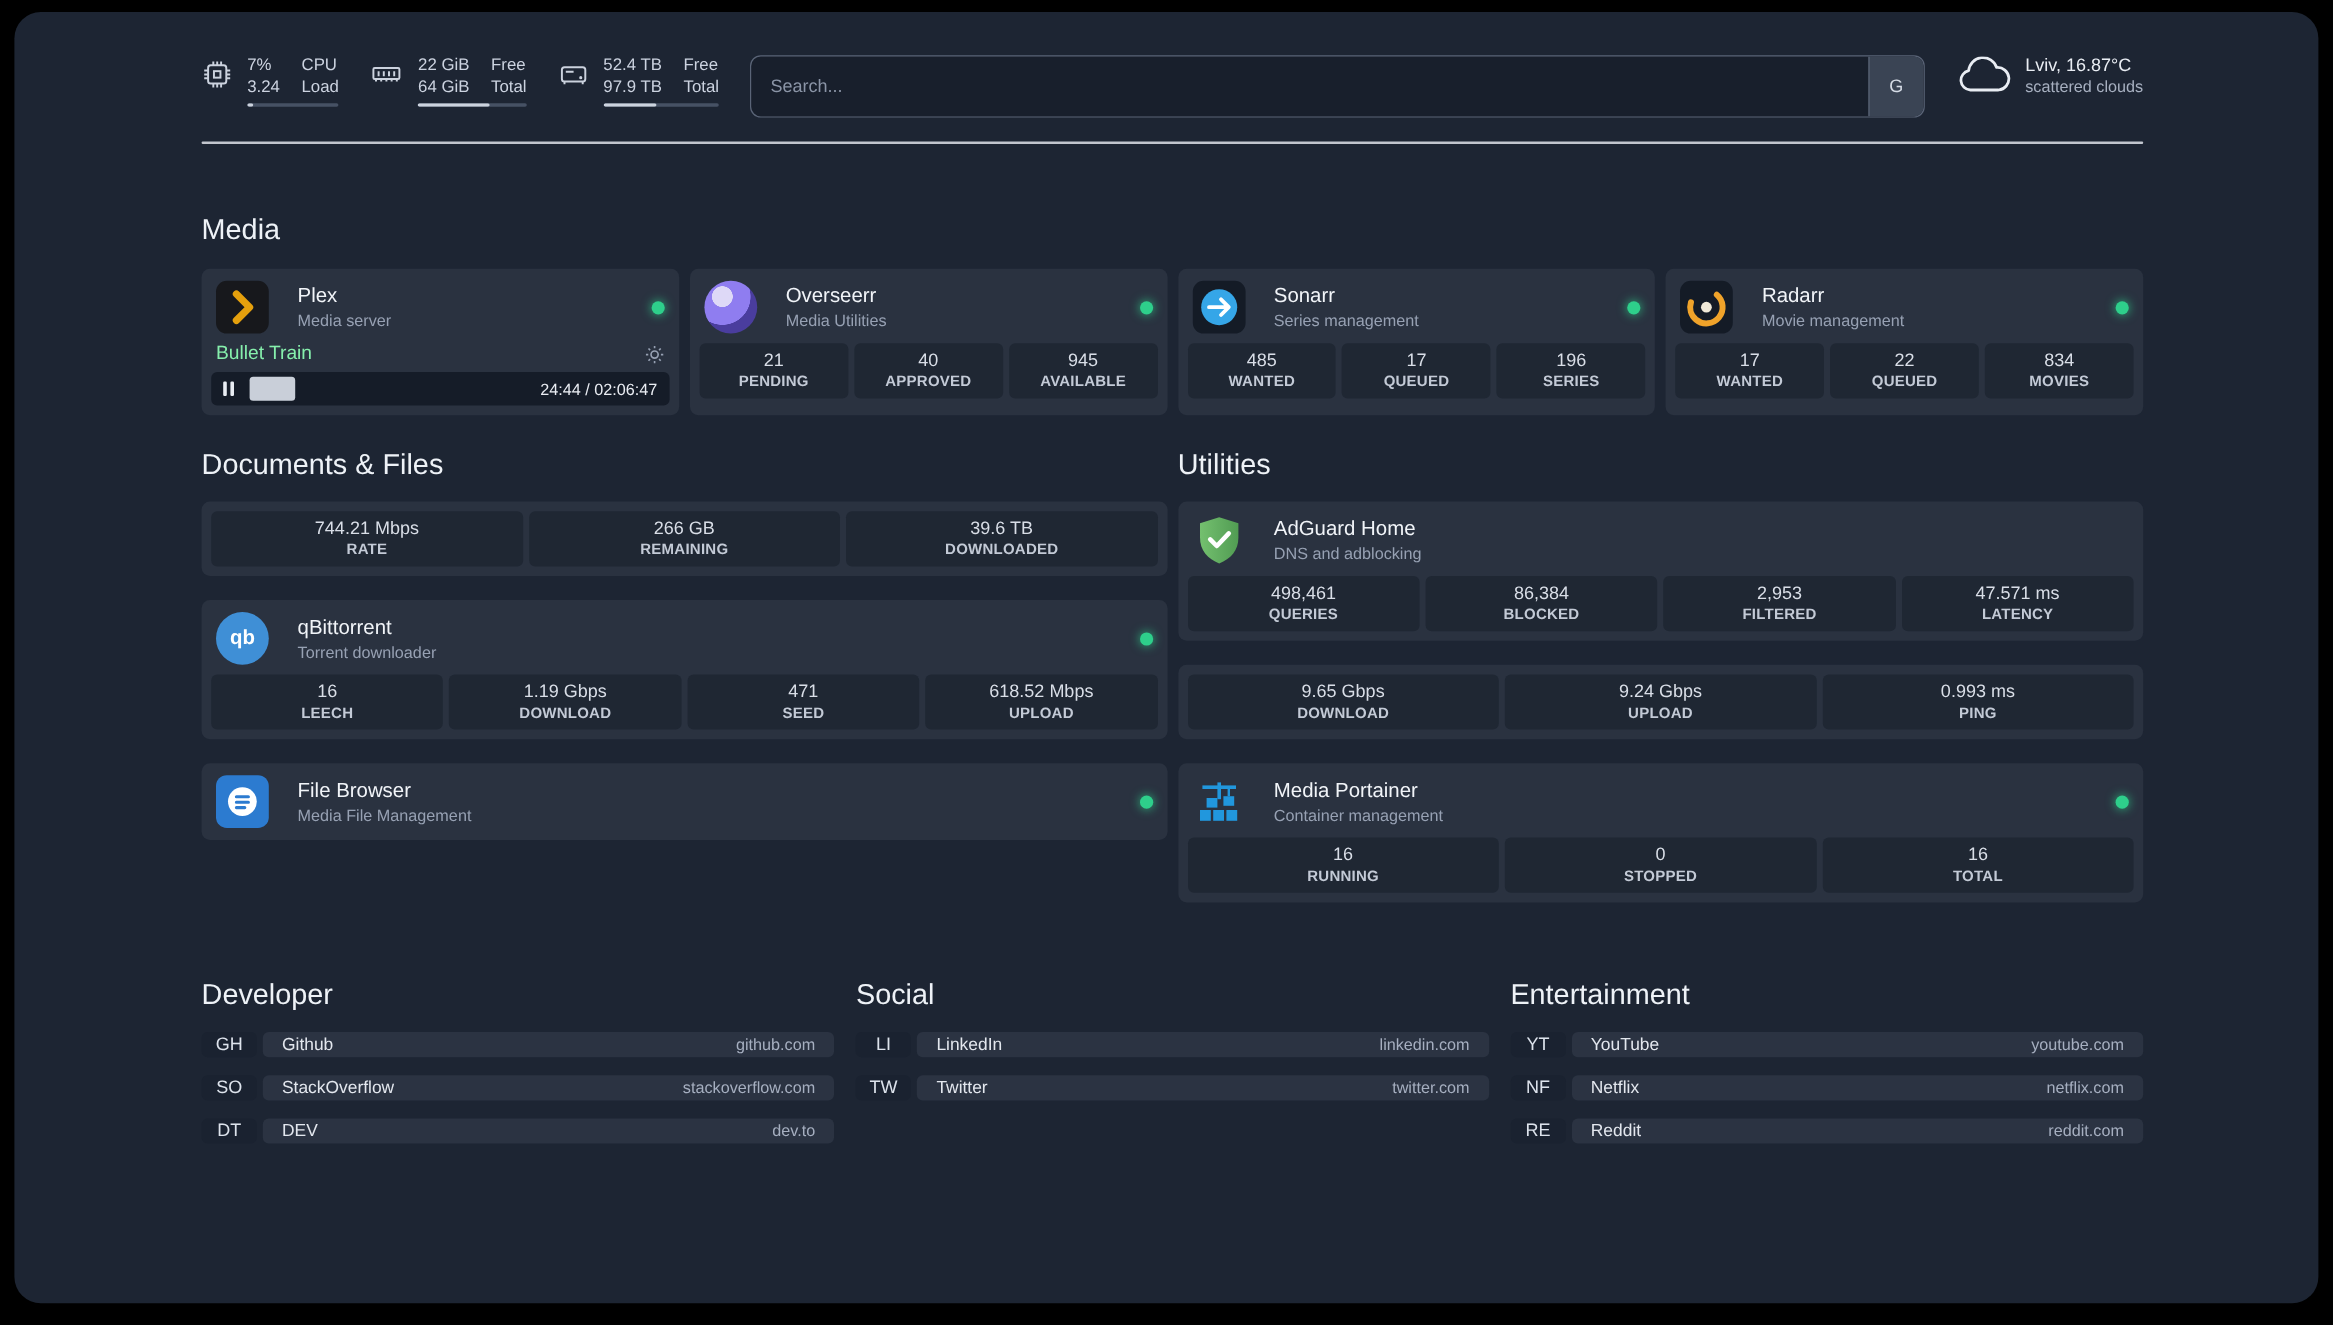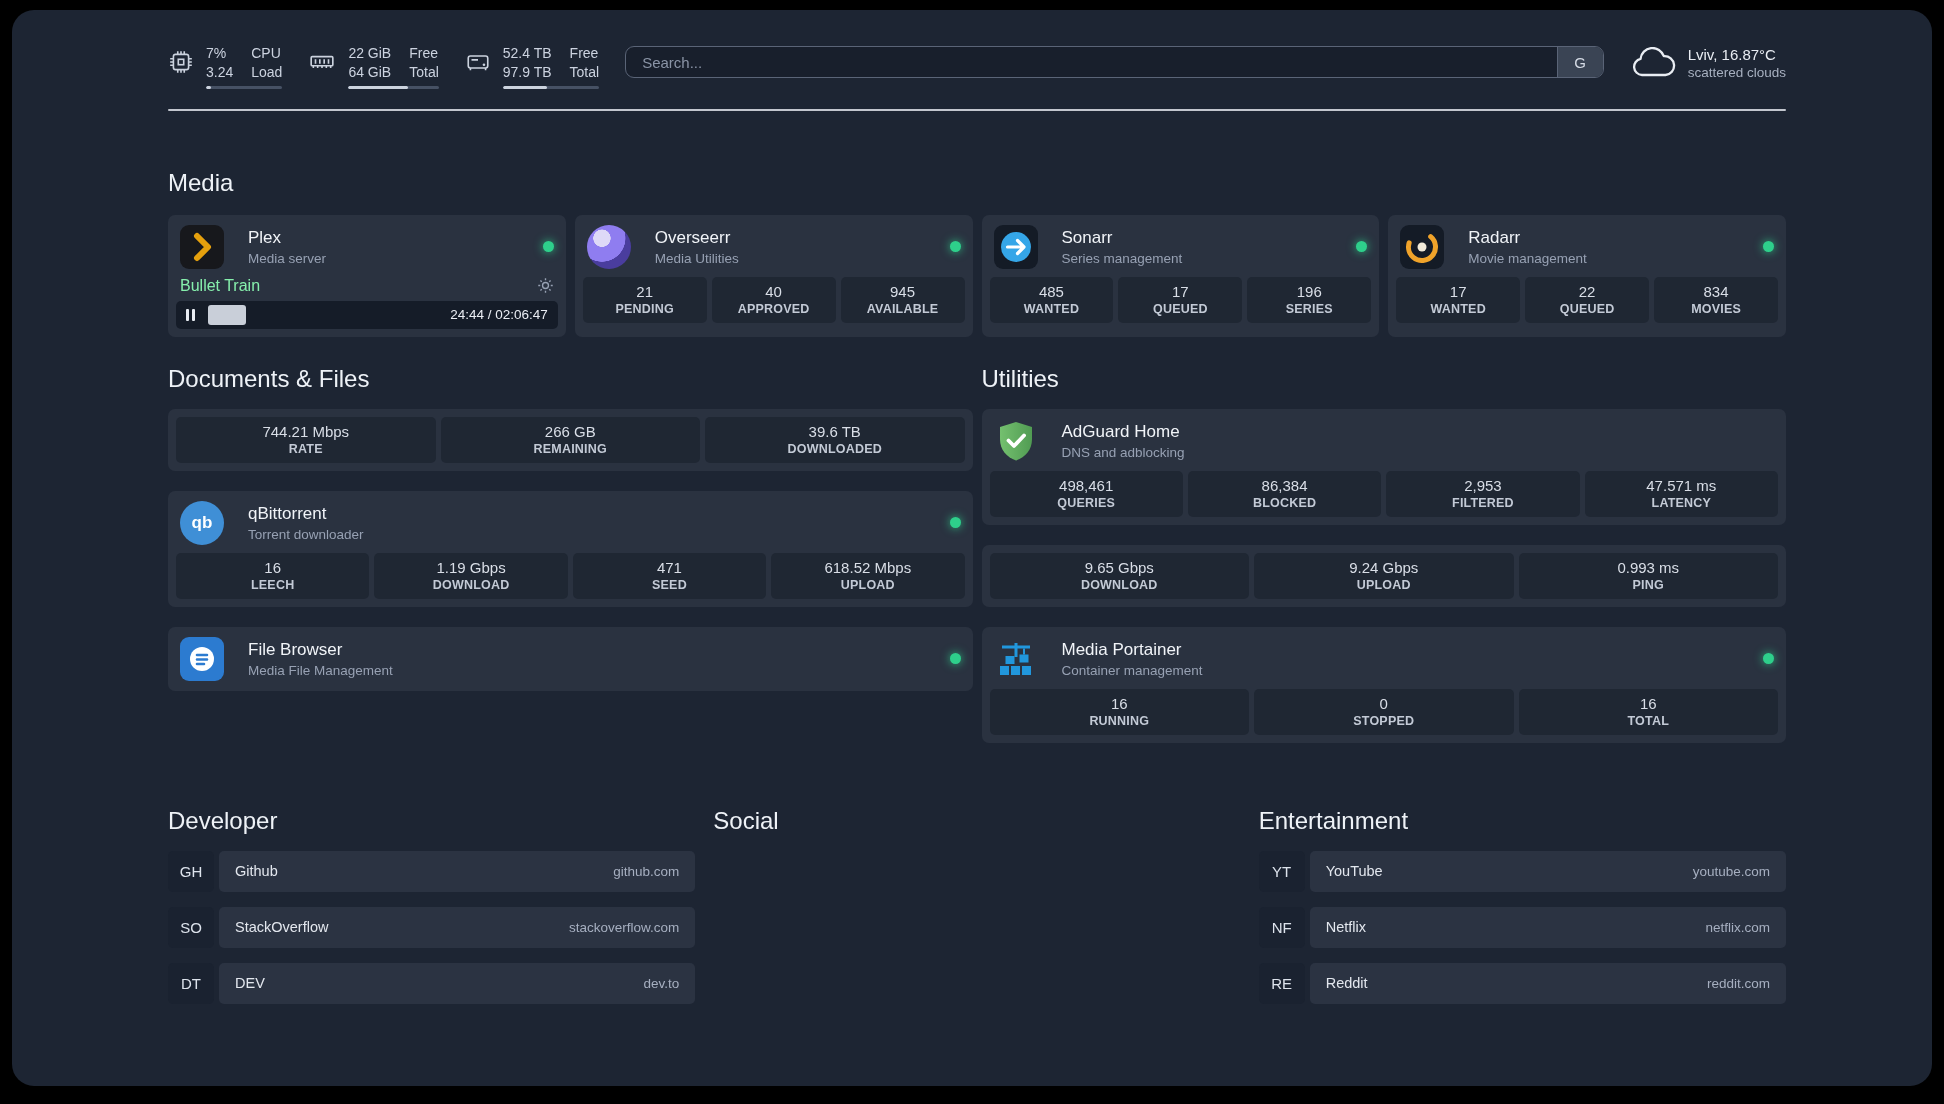--- a/index.html
+++ b/index.html
@@ -12,21 +12,21 @@
   
   .topbar { display:flex; align-items:flex-start; gap:26px; padding-top:34px; }
   .res { display:flex; gap:12px; }
   .res svg { margin-top:5px; flex:0 0 auto; }
   .res-body { display:inline-block; }
   .res-cols { display:flex; gap:18px; }
   .res-col { display:flex; flex-direction:column; font-size:14px; color:#ccd3e0; line-height:1.35; }
   .res-bar { height:3px; background:#465164; border-radius:2px; margin-top:4px; position:relative; overflow:hidden; }
   .res-bar .fill { position:absolute; left:0; top:0; bottom:0; background:#ccd3de; border-radius:2px; }
 
-  .search { flex:1; display:flex; align-items:stretch; height:32px; margin-top:2px;
+  .search { flex:1; display:flex; align-items:stretch; height:52px; margin-top:2px;
     border:1px solid #5a6477; border-radius:9px; overflow:hidden; background:rgba(10,15,24,.25); }
   .search input { flex:1; background:transparent; border:none; outline:none;
     color:#e3e8f0; font-size:15px; padding:0 16px; font-family:inherit; }
   .search input::placeholder { color:#8a94a6; }
   .search-btn { width:46px; background:#3a4454; border-left:1px solid #5a6477;
     display:flex; align-items:center; justify-content:center; color:#d6dce6; font-size:15px; cursor:pointer; }
 
   .weather { display:flex; align-items:center; gap:12px; margin-top:2px; }
   .weather-main { font-size:15px; color:#e9edf3; }
   .weather-sub { font-size:13.5px; color:#a7b0c0; margin-top:2px; }
@@ -77,21 +77,21 @@
   .nzbget-bg { border-radius:50%; background:#55a63a; }
   .nzbget-bg span { font-size:10px; font-weight:700; color:#fff; }
   .qb-bg { border-radius:50%; background:#3f8fd6; }
   .qb-bg span { font-size:17px; font-weight:700; color:#fff; }
   .fb-bg { background:#2c7bd0; }
   .speedtest-bg { background:#101c2a; }
 
   
   .bookmarks { display:grid; grid-template-columns:1fr 1fr 1fr; column-gap:18px; margin-top:64px; }
   .bm-list { margin-top:16px; display:flex; flex-direction:column; gap:15px; }
-  .bm-row { display:flex; gap:5px; height:41px; cursor:pointer; }
+  .bm-row { display:flex; gap:5px; height:21px; cursor:pointer; }
   .bm-abbr { width:46px; background:#1a2230; border-radius:5px; display:flex;
     align-items:center; justify-content:center; color:#dde3ec; font-size:15px; flex:0 0 auto; }
   .bm-bar { flex:1; background:#2b3342; border-radius:5px; display:flex; align-items:center; padding:0 16px; min-width:0; }
   .bm-name { font-size:14.5px; color:#e3e7ee; }
   .bm-url { margin-left:auto; font-size:13.5px; color:#a6afc0; }
 </style>
 </head>
 <body>
 
 <div class="frame">
@@ -506,20 +506,36 @@
             <div class="bm-bar">
               <span class="bm-name">DEV</span>
               <span class="bm-url">dev.to</span>
             </div>
           </div>
         </div>
       </div>
 
       <div>
         <div class="section-title">Social</div>
+        <div class="bm-list">
+          <div class="bm-row">
+            <div class="bm-abbr">LI</div>
+            <div class="bm-bar">
+              <span class="bm-name">LinkedIn</span>
+              <span class="bm-url">linkedin.com</span>
+            </div>
+          </div>
+          <div class="bm-row">
+            <div class="bm-abbr">TW</div>
+            <div class="bm-bar">
+              <span class="bm-name">Twitter</span>
+              <span class="bm-url">twitter.com</span>
+            </div>
+          </div>
+        </div>
       </div>
 
       <div>
         <div class="section-title">Entertainment</div>
         <div class="bm-list">
           <div class="bm-row">
             <div class="bm-abbr">YT</div>
             <div class="bm-bar">
               <span class="bm-name">YouTube</span>
               <span class="bm-url">youtube.com</span>

